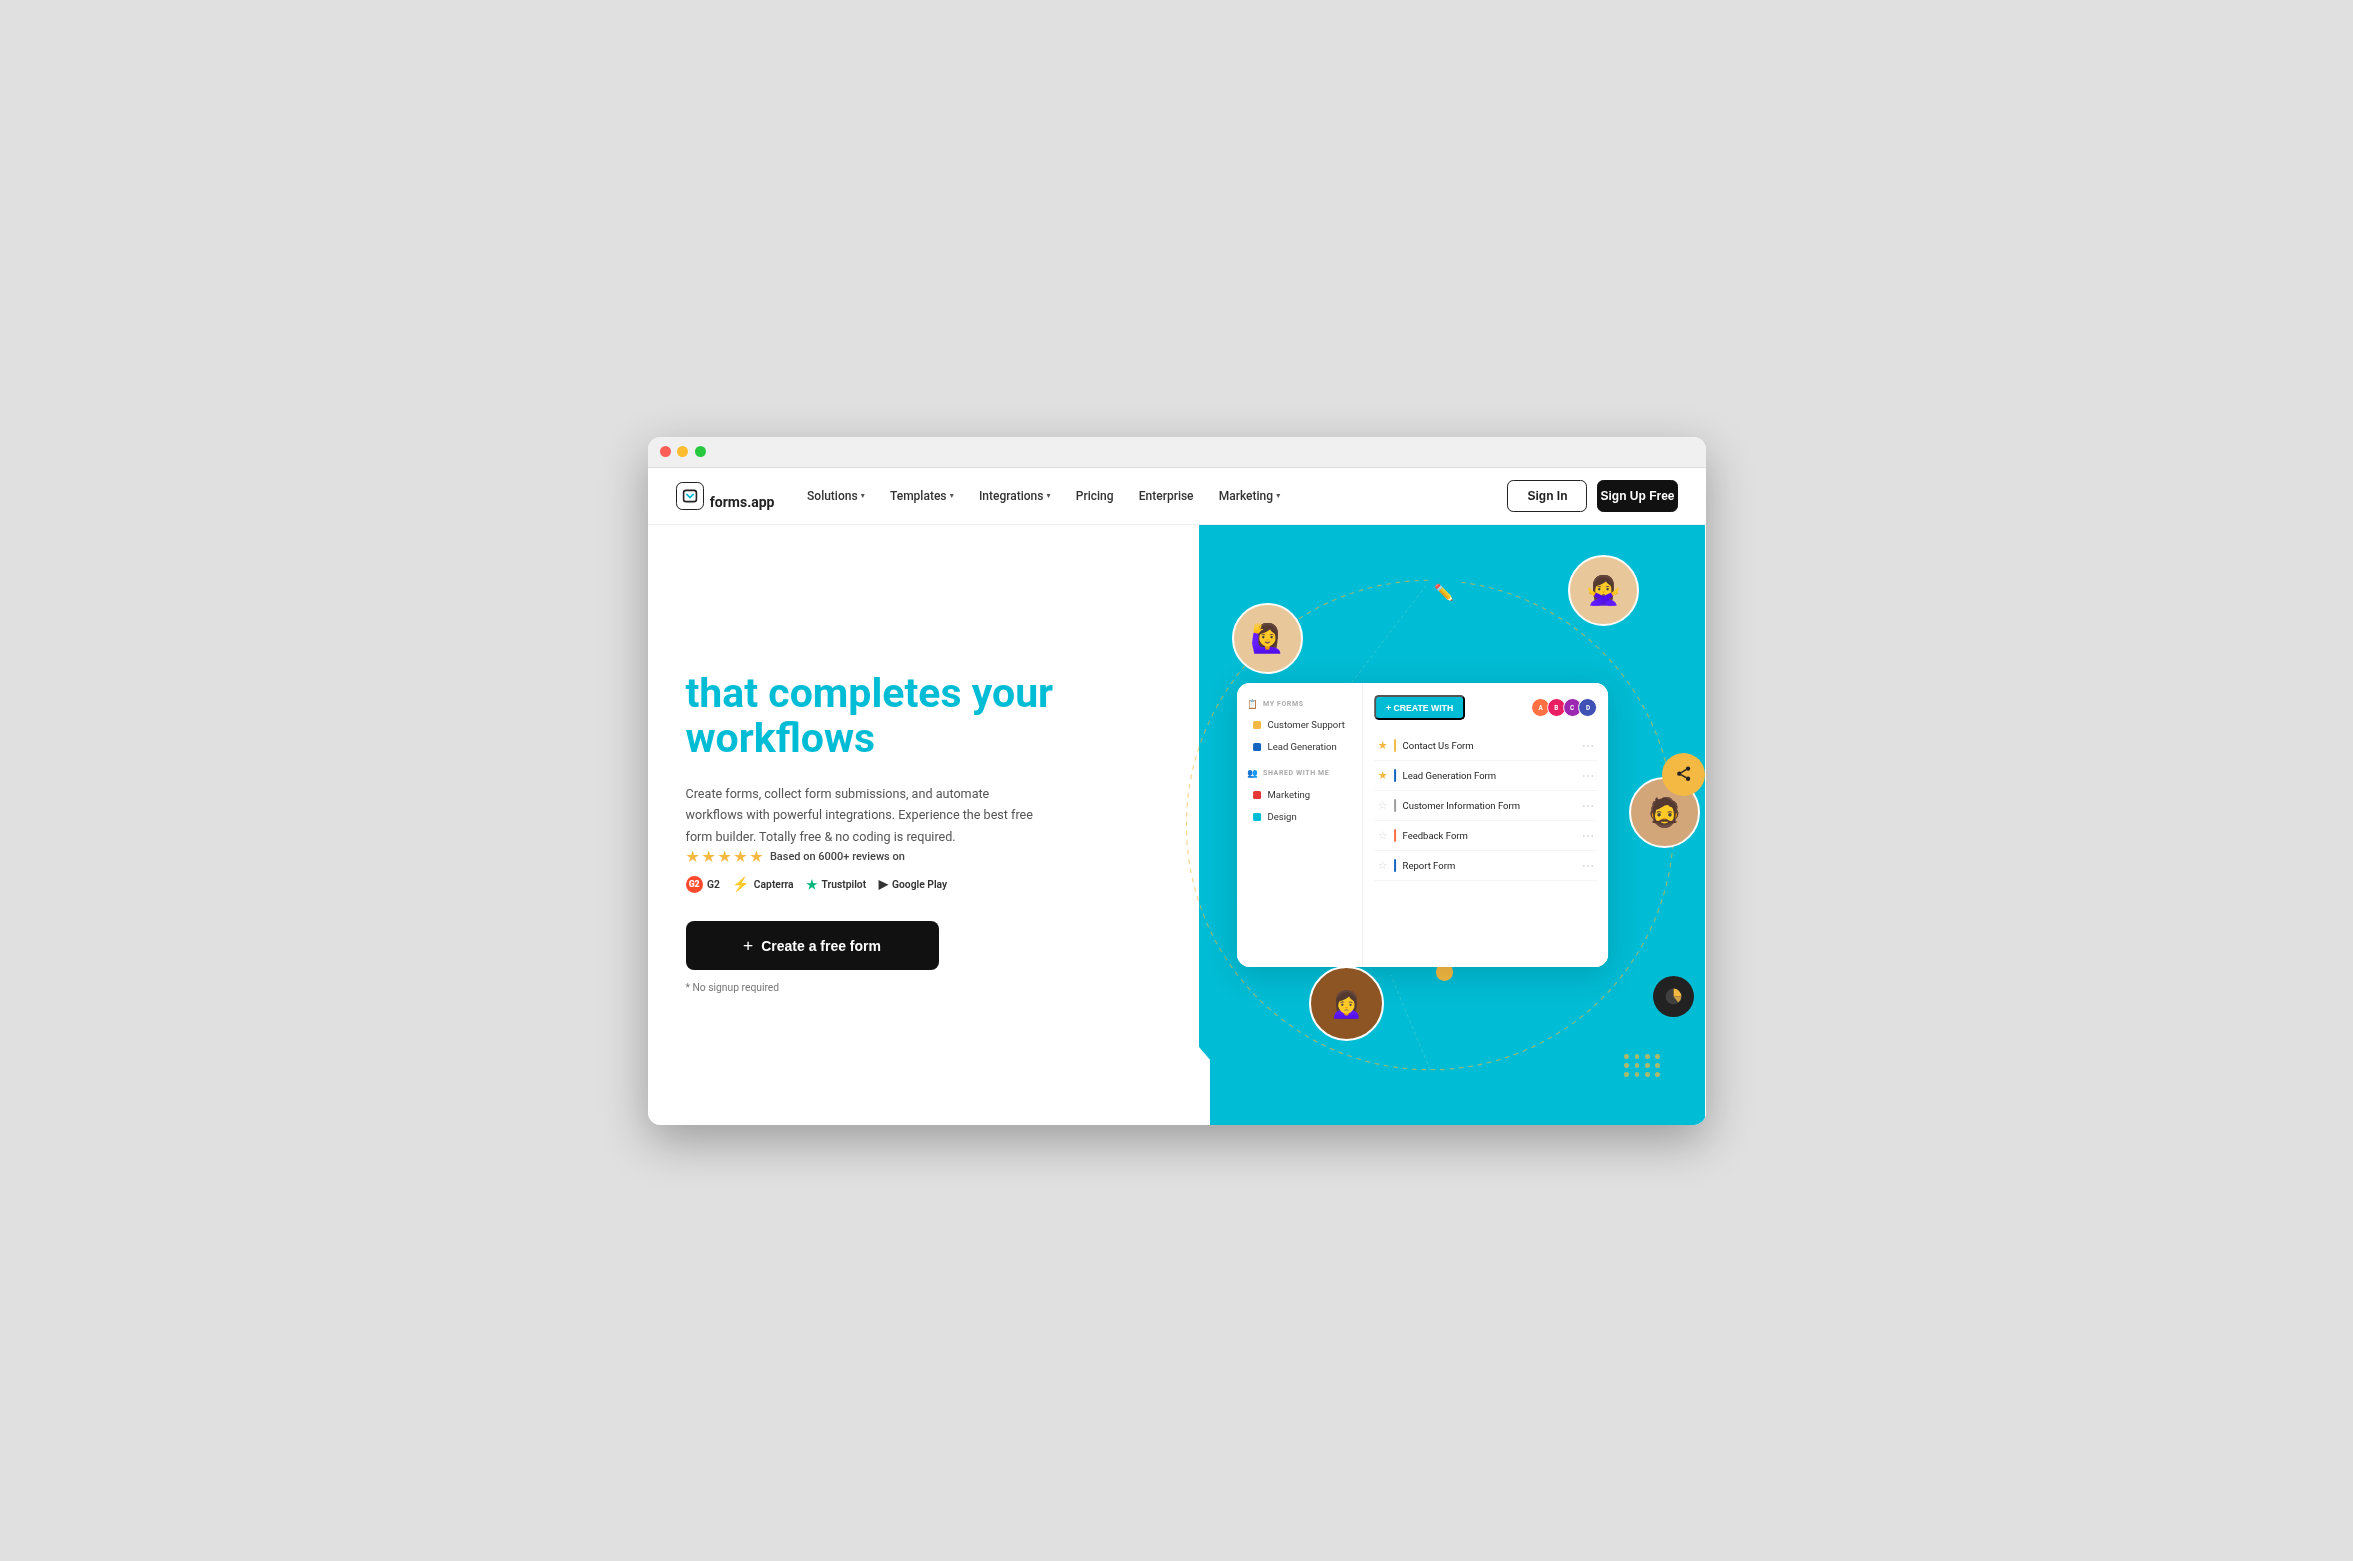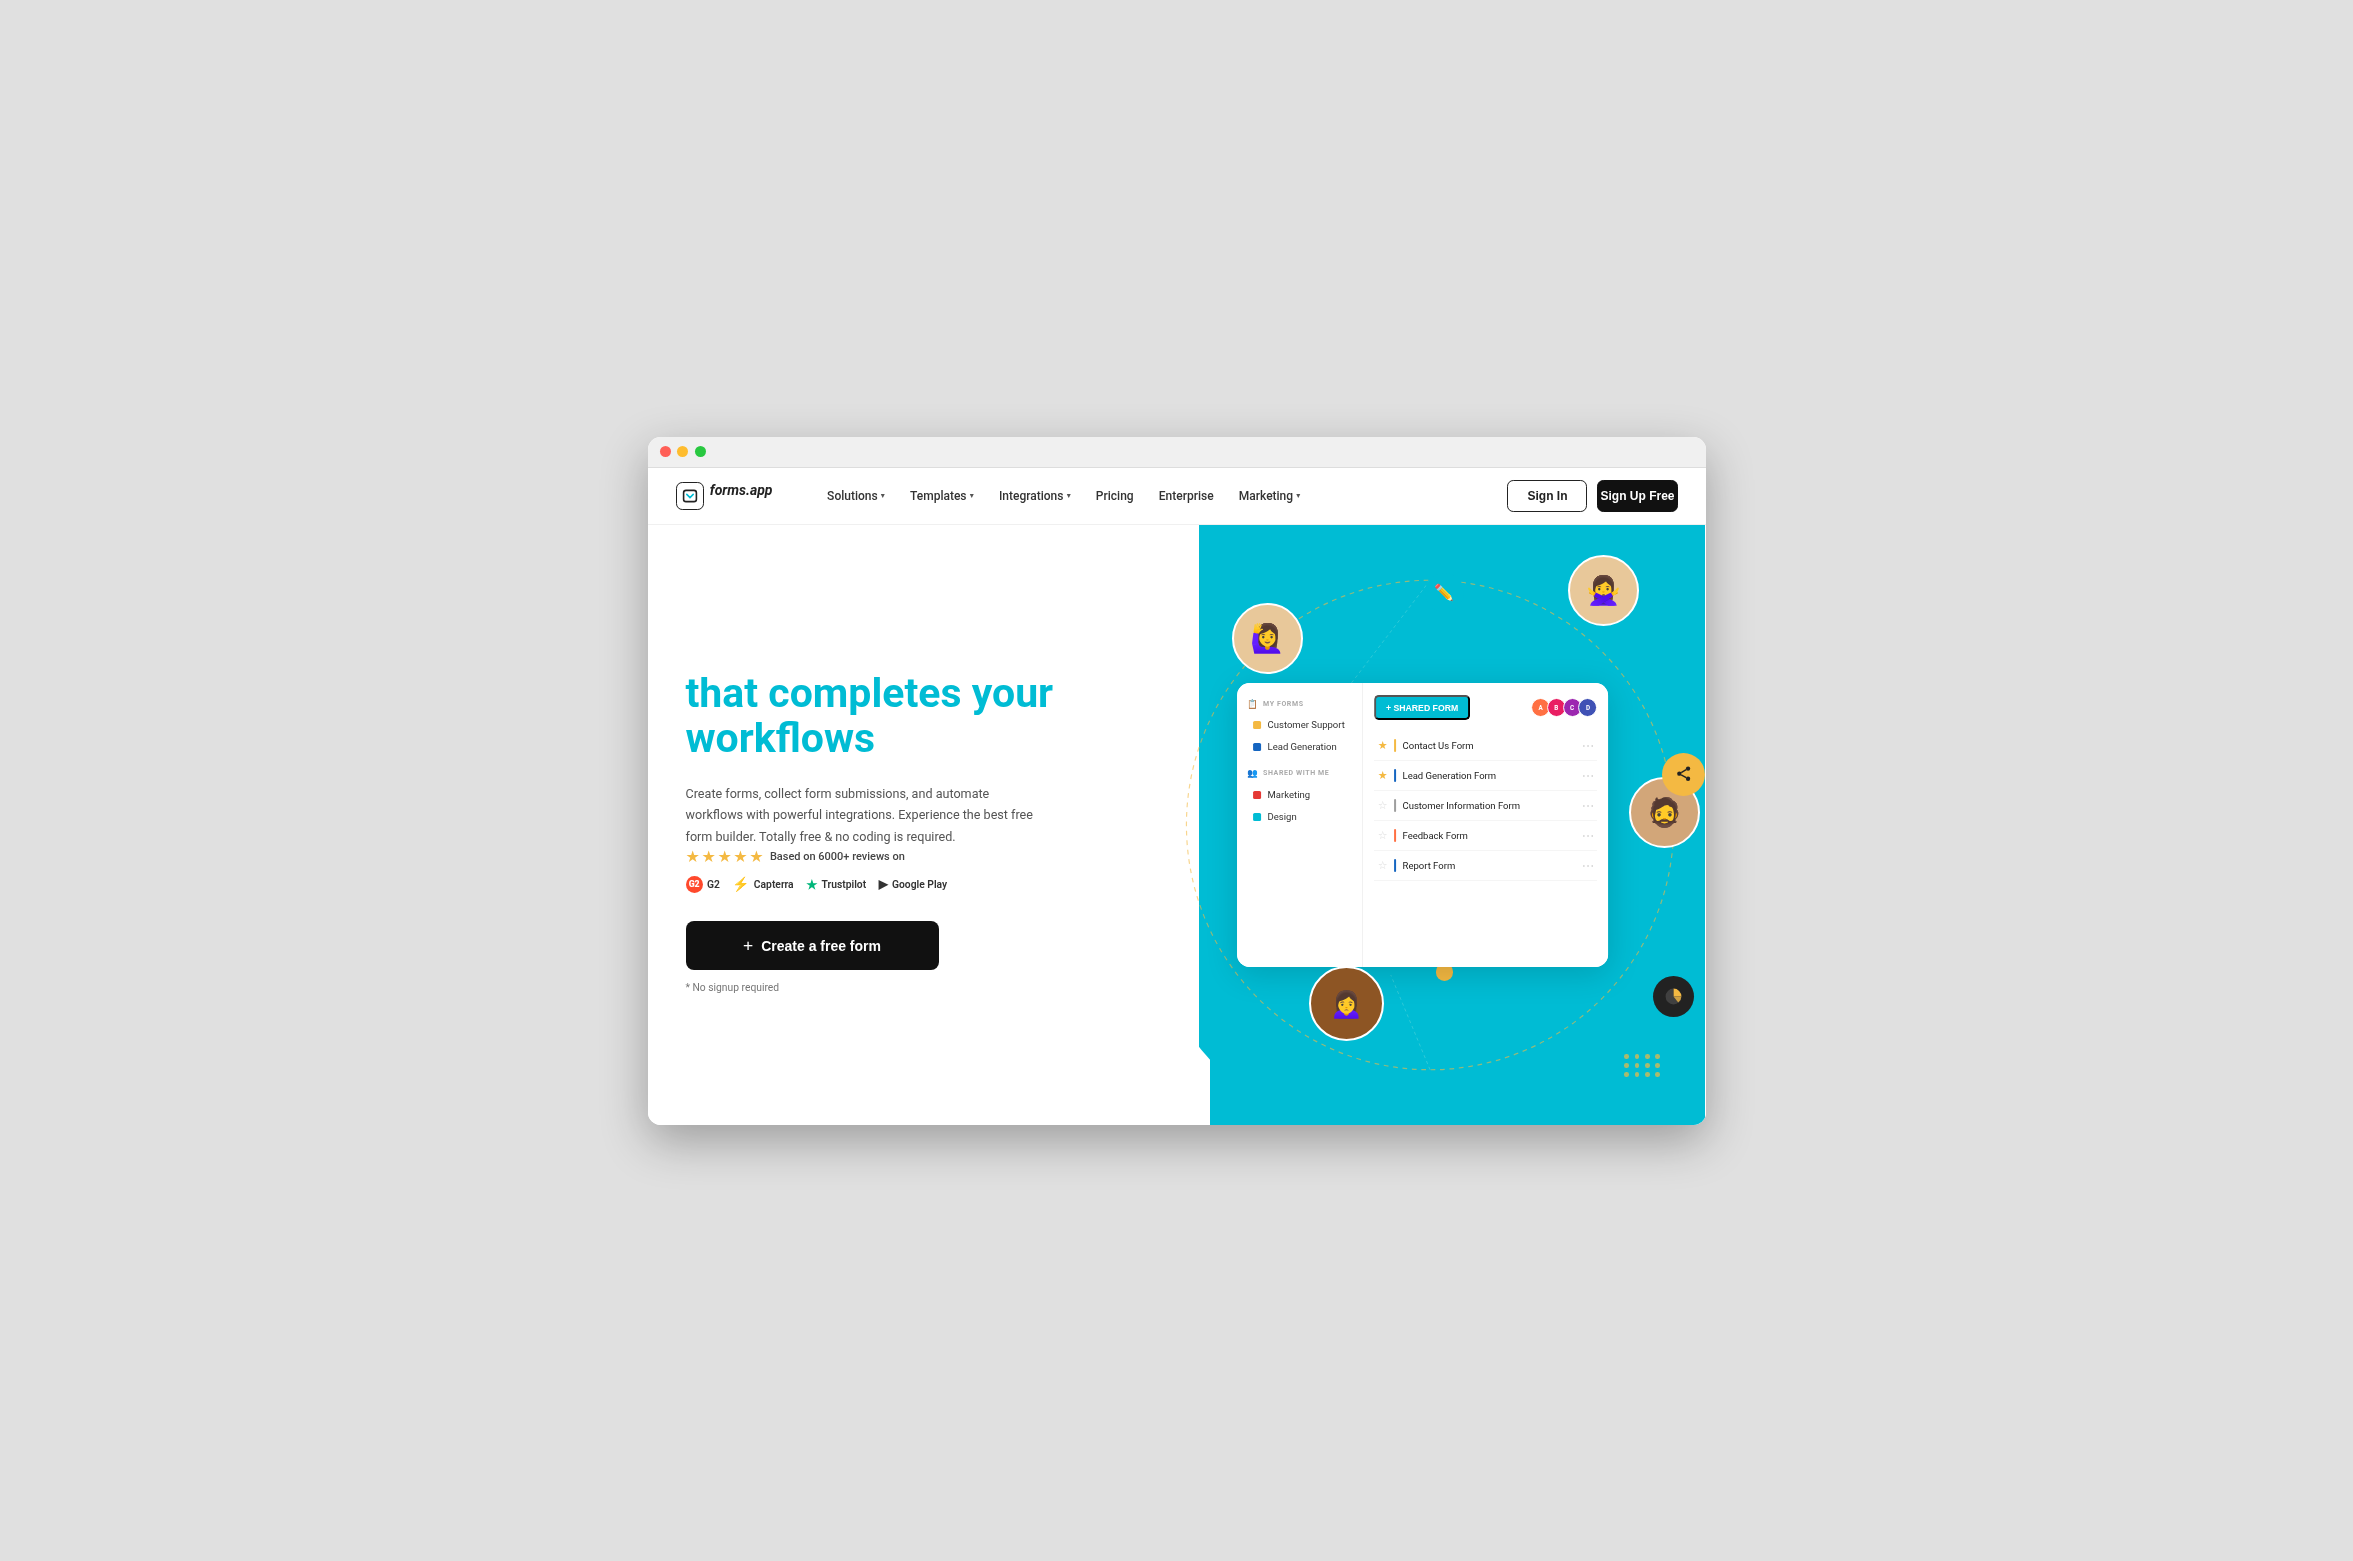--- a/index.html
+++ b/index.html
@@ -48,25 +48,24 @@
       align-items: center;
       padding: 0 28px;
       height: 57px;
       background: #fff;
       border-bottom: 0.8px solid #f0f0f0;
       position: relative;
       z-index: 10;
     }
     .logo {
       display: flex;
-      align-items: flex-start;
+      align-items: flex-end;
       gap: 6.3px;
-      margin-right: 42px;
+      margin-right: 20px;
       text-decoration: none;
-      font-style: italic;
     }
     .logo-icon {
       width: 28px; height: 28px;
       border: 1.6px solid #222;
       border-radius: 6.3px;
       display: flex;
       align-items: center;
       justify-content: center;
       font-size: 14px;
     }
@@ -727,21 +726,21 @@
                 <span>Marketing</span>
               </div>
               <div class="dash-folder-item">
                 <div class="folder-dot fd-cyan"></div>
                 <span>Design</span>
               </div>
             </div>
 
             <div class="dash-main">
               <div class="dash-top-bar">
-                <button class="create-form-btn">+ SHARED FORM</button>
+                <button class="create-form-btn">+ CREATE WITH</button>
                 <div class="avatar-group">
                   <div class="avatar-sm av1">A</div>
                   <div class="avatar-sm av2">B</div>
                   <div class="avatar-sm av3">C</div>
                   <div class="avatar-sm av4">D</div>
                 </div>
               </div>
 
               <div class="form-list-item">
                 <span class="form-star filled">★</span>

